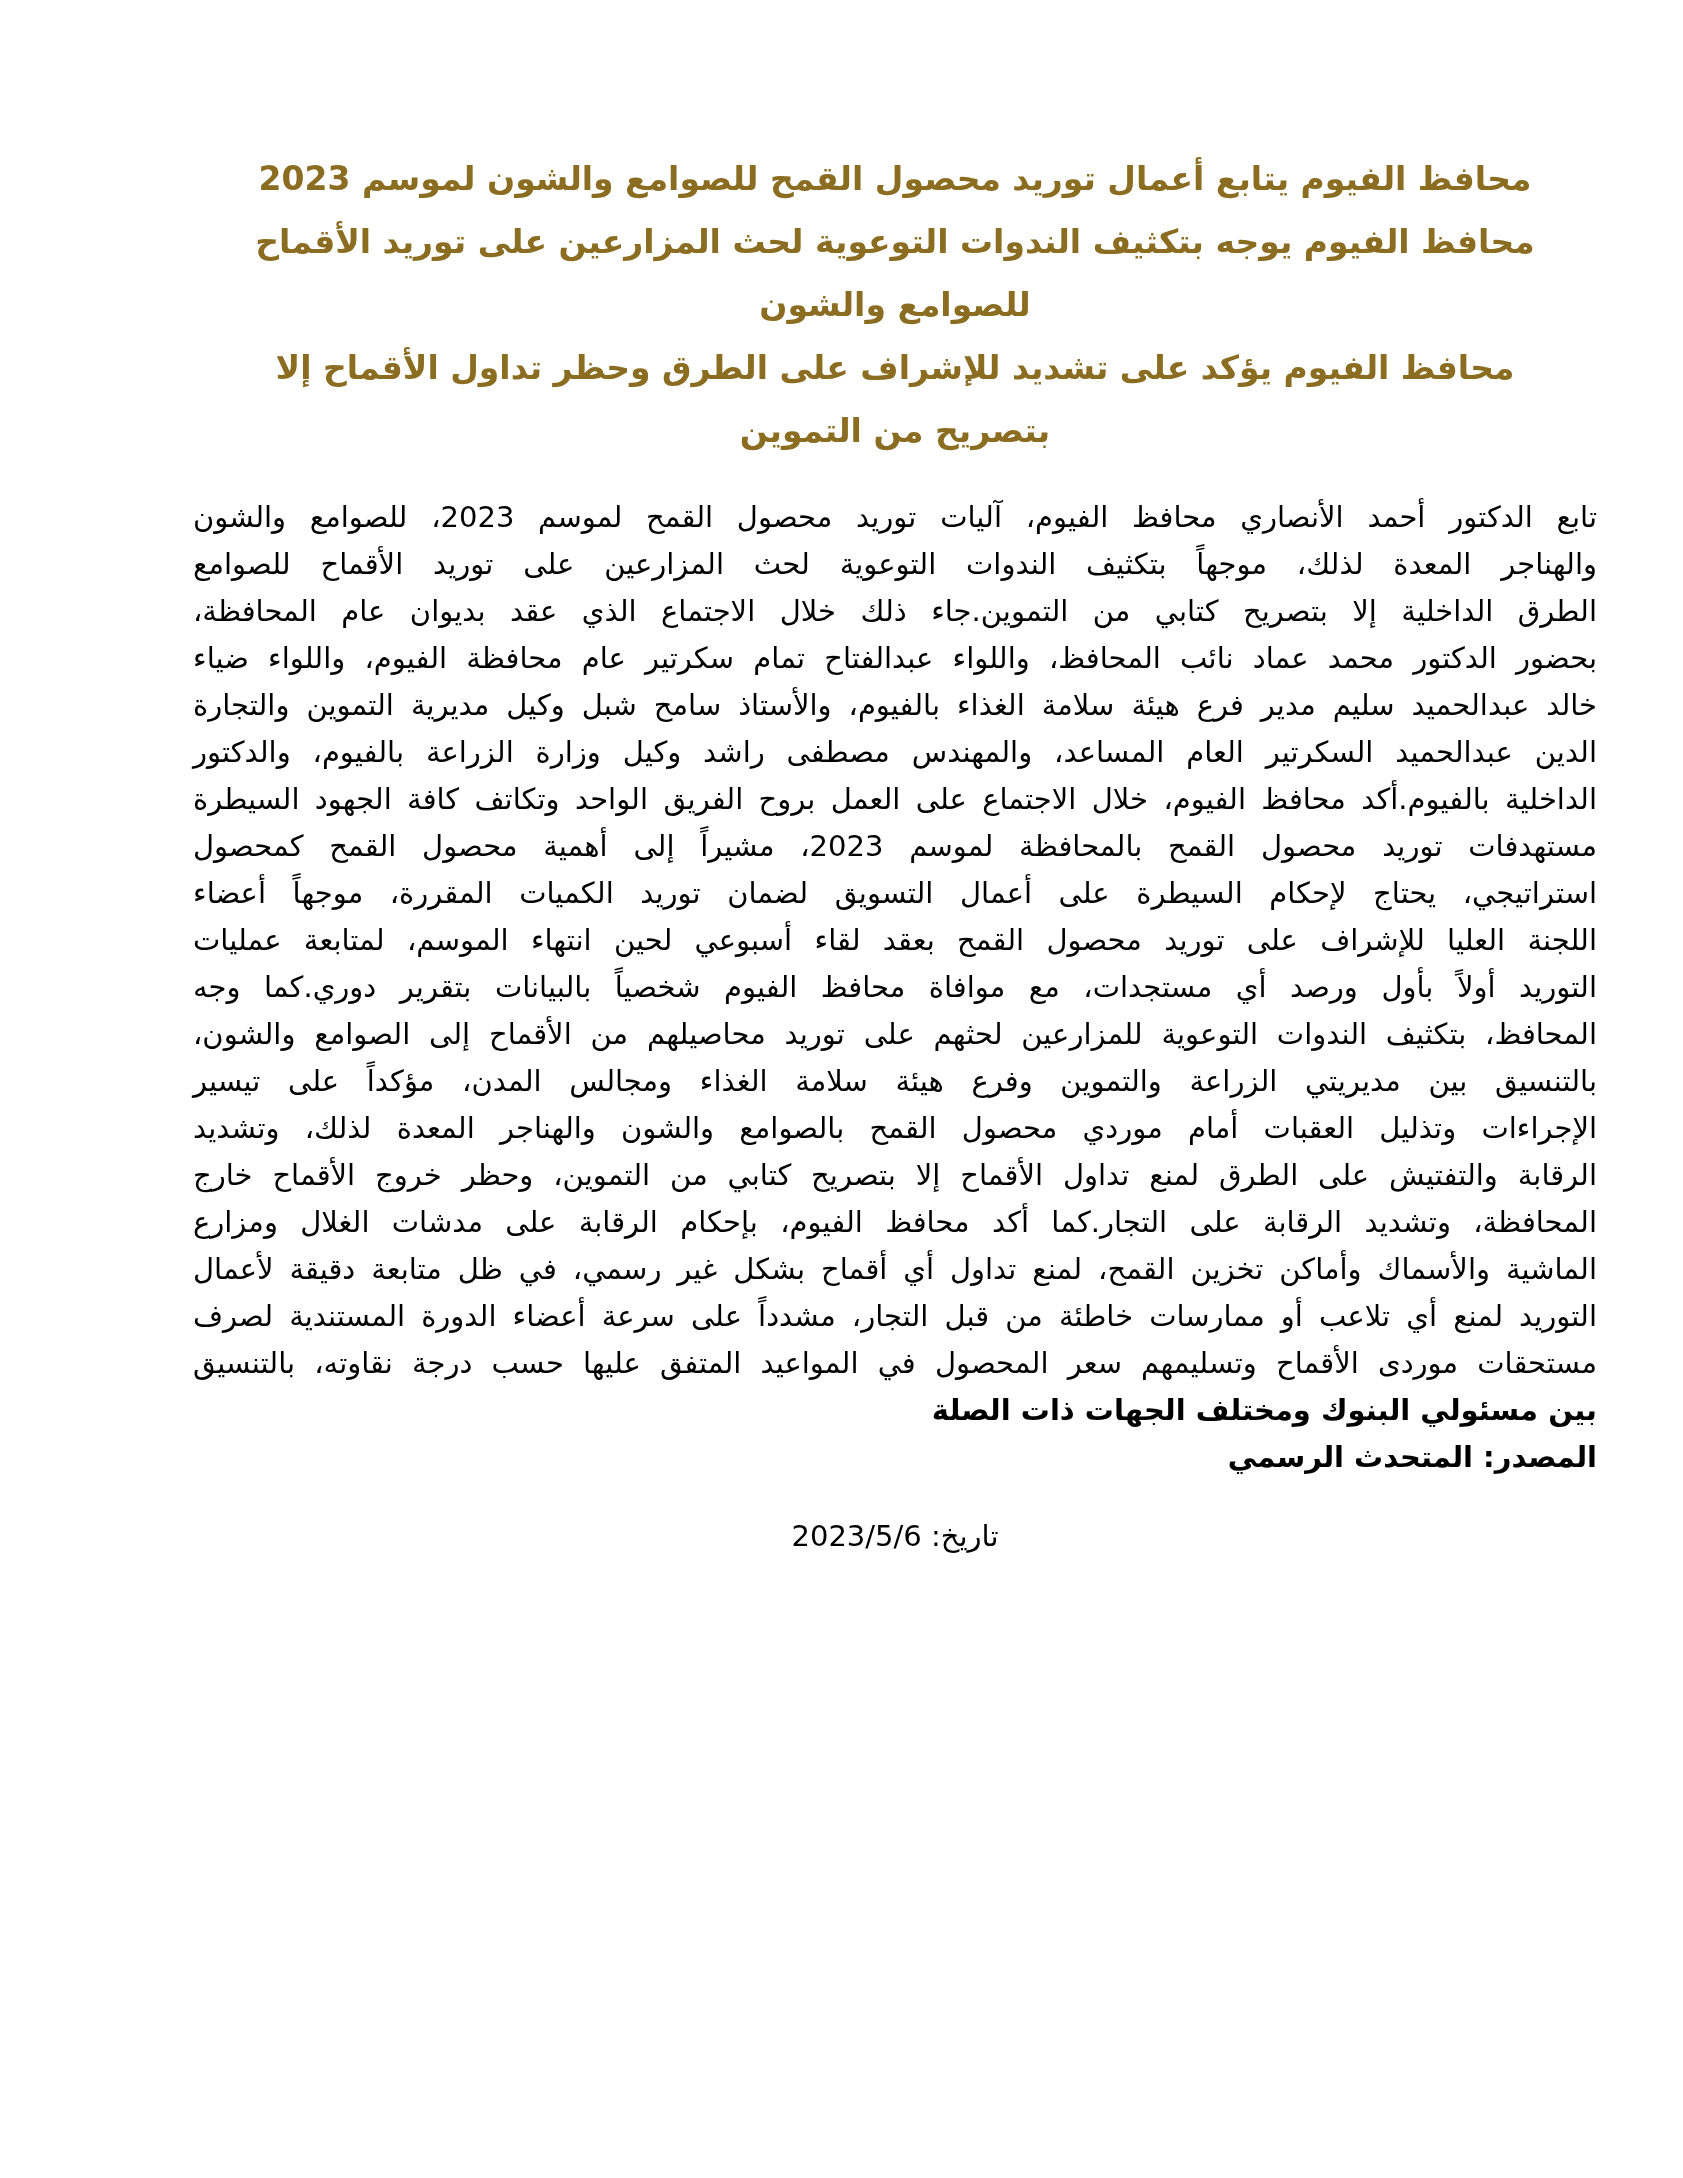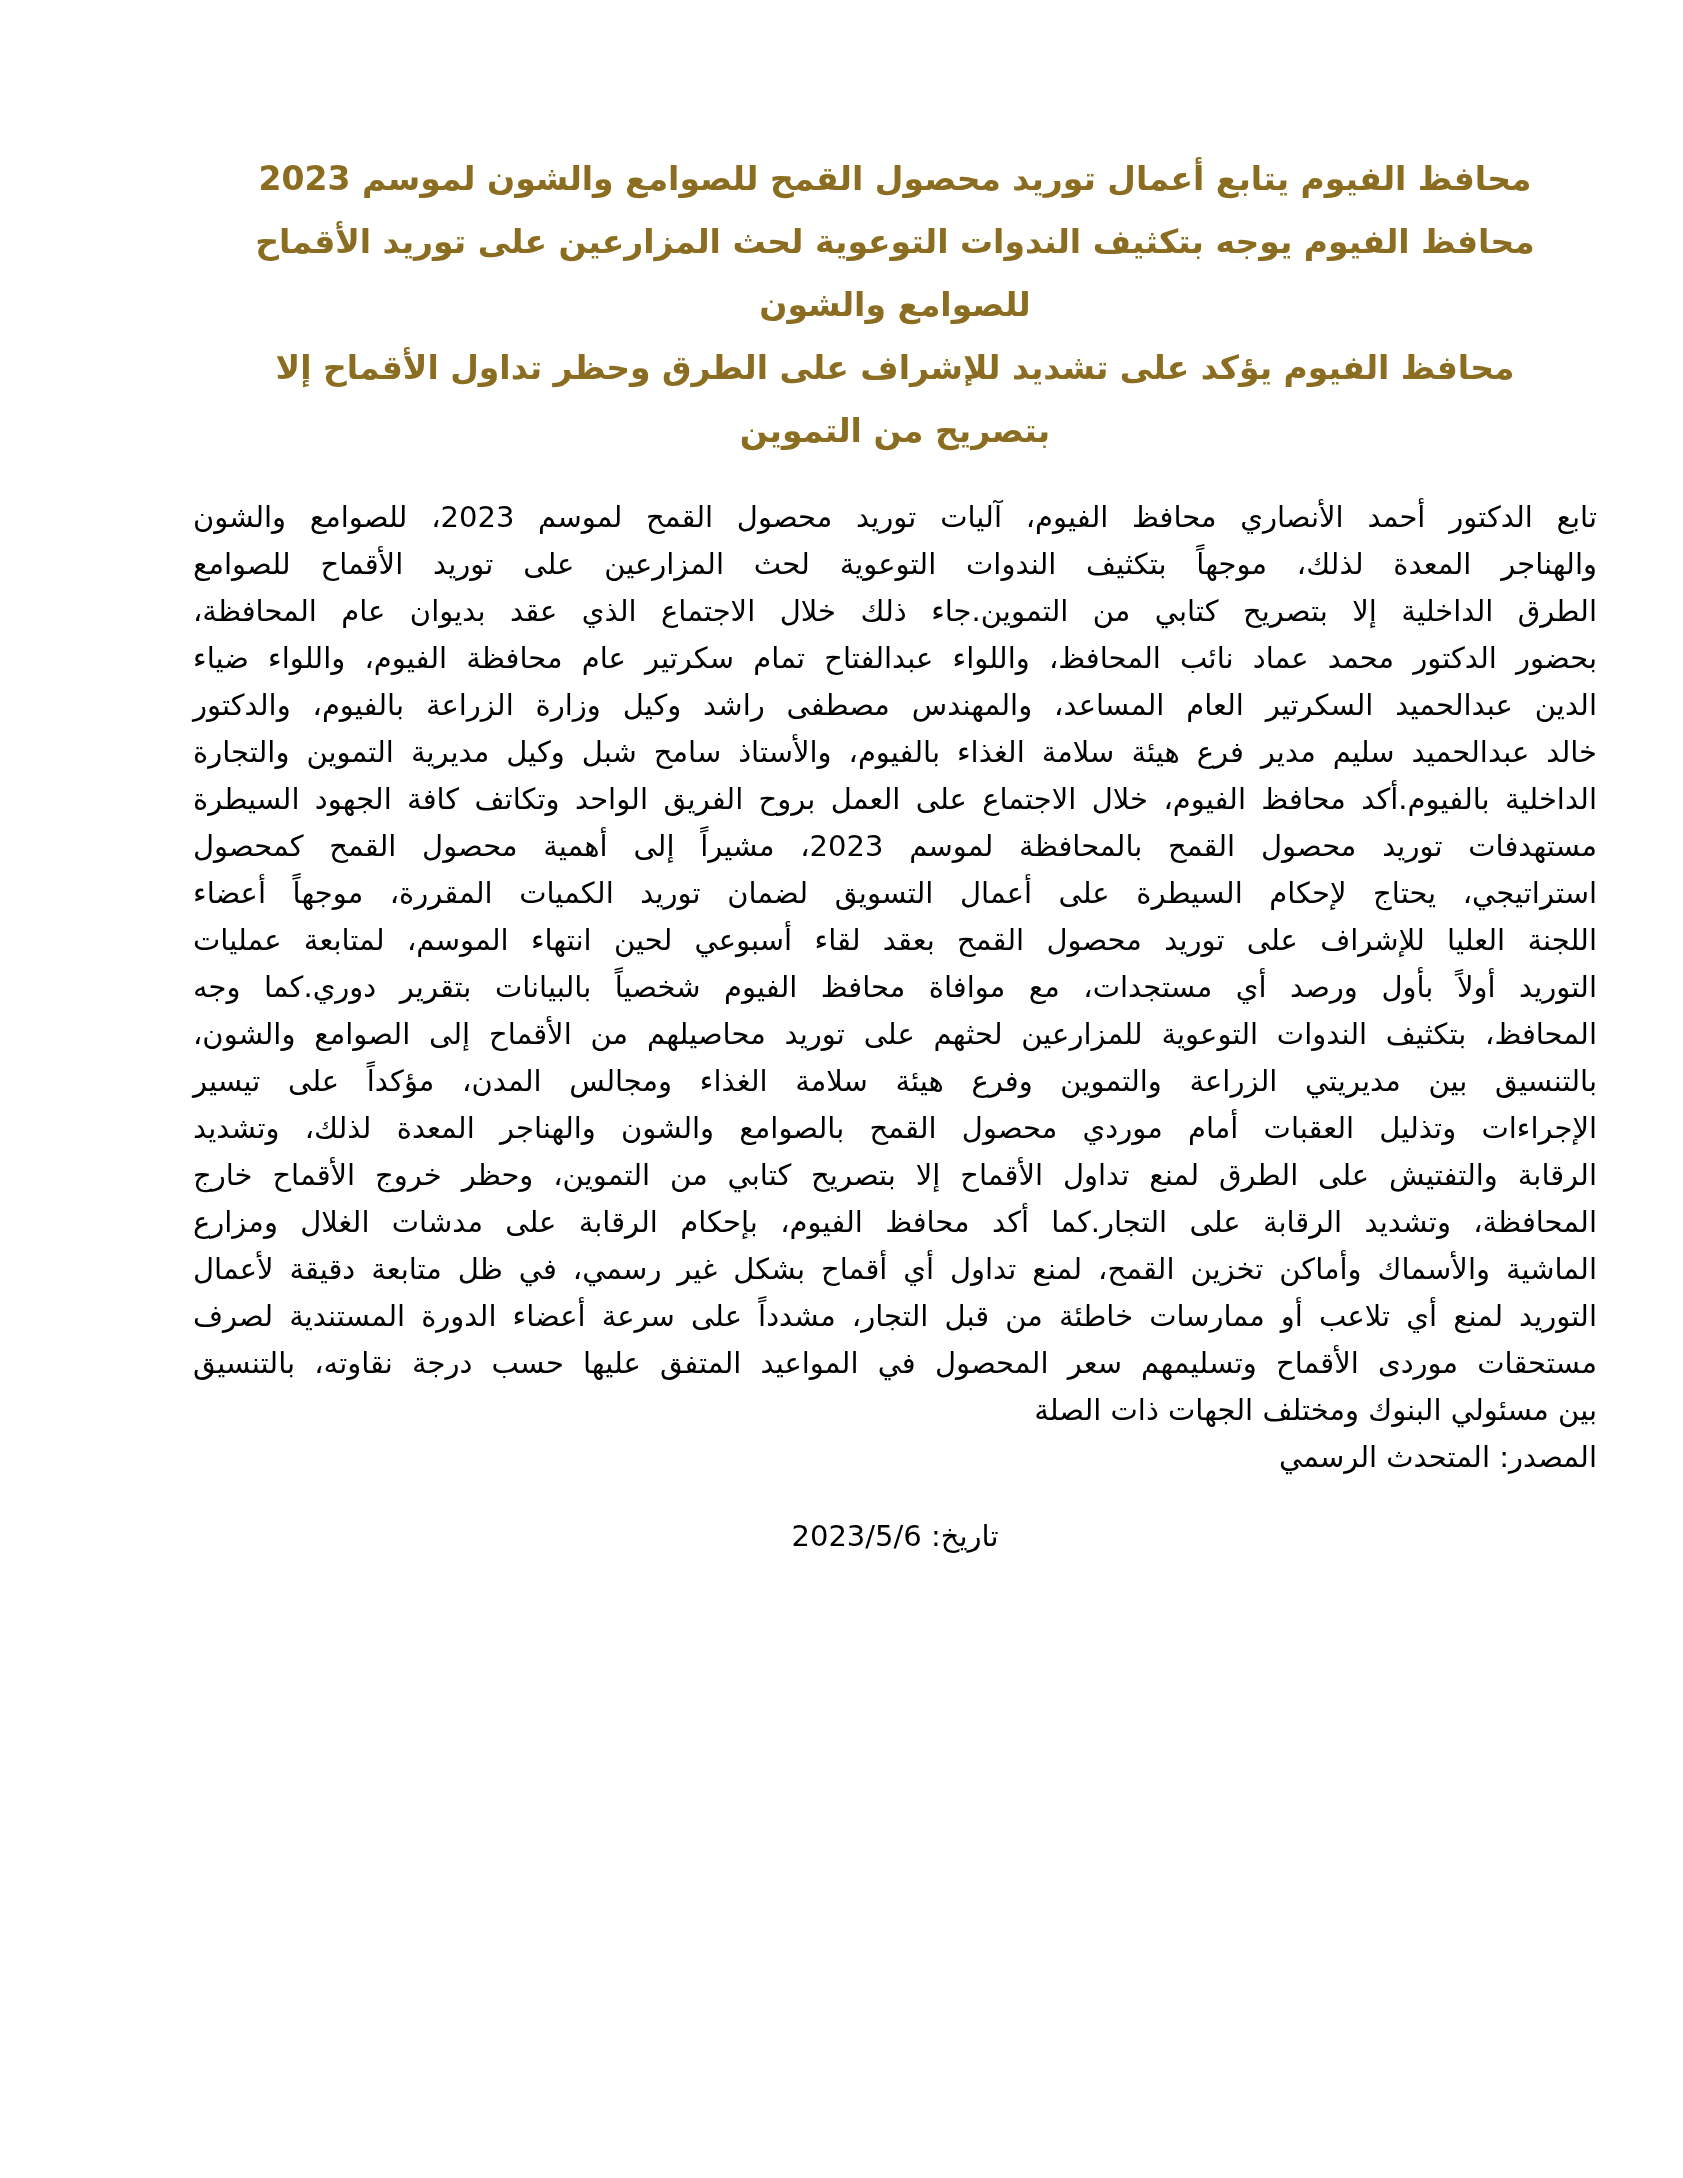--- a/index.html
+++ b/index.html
@@ -41,20 +41,21 @@
     line-height: 47px;
     color: #000000;
     text-align: justify;
     text-align-last: justify;
     text-justify: inter-word;
     white-space: nowrap;
   }
   .body-line.flush {
     text-align-last: right;
     white-space: normal;
+    font-weight: bold;
   }
   .date-line {
     font-size: 29px;
     line-height: 47px;
     color: #000000;
     text-align: center;
     margin-top: 32px;
   }
 </style>
 </head>
@@ -69,22 +70,22 @@
       <div class="title-line">محافظ الفيوم يؤكد على تشديد للإشراف على الطرق وحظر تداول الأقماح إلا</div>
       <div class="title-line">بتصريح من التموين</div>
     </div>
 
   <div class="body-block">
     <div>
         <div class="body-line">تابع الدكتور أحمد الأنصاري محافظ الفيوم، آليات توريد محصول القمح لموسم 2023، للصوامع والشون</div>
         <div class="body-line">والهناجر المعدة لذلك، موجهاً بتكثيف الندوات التوعوية لحث المزارعين على توريد الأقماح للصوامع</div>
         <div class="body-line">الطرق الداخلية إلا بتصريح كتابي من التموين.جاء ذلك خلال الاجتماع الذي عقد بديوان عام المحافظة،</div>
         <div class="body-line">بحضور الدكتور محمد عماد نائب المحافظ، واللواء عبدالفتاح تمام سكرتير عام محافظة الفيوم، واللواء ضياء</div>
+        <div class="body-line">خالد عبدالحميد سليم مدير فرع هيئة سلامة الغذاء بالفيوم، والأستاذ سامح شبل وكيل مديرية التموين والتجارة</div>
         <div class="body-line">الدين عبدالحميد السكرتير العام المساعد، والمهندس مصطفى راشد وكيل وزارة الزراعة بالفيوم، والدكتور</div>
-        <div class="body-line">خالد عبدالحميد سليم مدير فرع هيئة سلامة الغذاء بالفيوم، والأستاذ سامح شبل وكيل مديرية التموين والتجارة</div>
         <div class="body-line">الداخلية بالفيوم.أكد محافظ الفيوم، خلال الاجتماع على العمل بروح الفريق الواحد وتكاتف كافة الجهود السيطرة</div>
         <div class="body-line">مستهدفات توريد محصول القمح بالمحافظة لموسم 2023، مشيراً إلى أهمية محصول القمح كمحصول</div>
         <div class="body-line">استراتيجي، يحتاج لإحكام السيطرة على أعمال التسويق لضمان توريد الكميات المقررة، موجهاً أعضاء</div>
         <div class="body-line">اللجنة العليا للإشراف على توريد محصول القمح بعقد لقاء أسبوعي لحين انتهاء الموسم، لمتابعة عمليات</div>
         <div class="body-line">التوريد أولاً بأول ورصد أي مستجدات، مع موافاة محافظ الفيوم شخصياً بالبيانات بتقرير دوري.كما وجه</div>
         <div class="body-line">المحافظ، بتكثيف الندوات التوعوية للمزارعين لحثهم على توريد محاصيلهم من الأقماح إلى الصوامع والشون،</div>
         <div class="body-line">بالتنسيق بين مديريتي الزراعة والتموين وفرع هيئة سلامة الغذاء ومجالس المدن، مؤكداً على تيسير</div>
         <div class="body-line">الإجراءات وتذليل العقبات أمام موردي محصول القمح بالصوامع والشون والهناجر المعدة لذلك، وتشديد</div>
         <div class="body-line">الرقابة والتفتيش على الطرق لمنع تداول الأقماح إلا بتصريح كتابي من التموين، وحظر خروج الأقماح خارج</div>
         <div class="body-line">المحافظة، وتشديد الرقابة على التجار.كما أكد محافظ الفيوم، بإحكام الرقابة على مدشات الغلال ومزارع</div>

